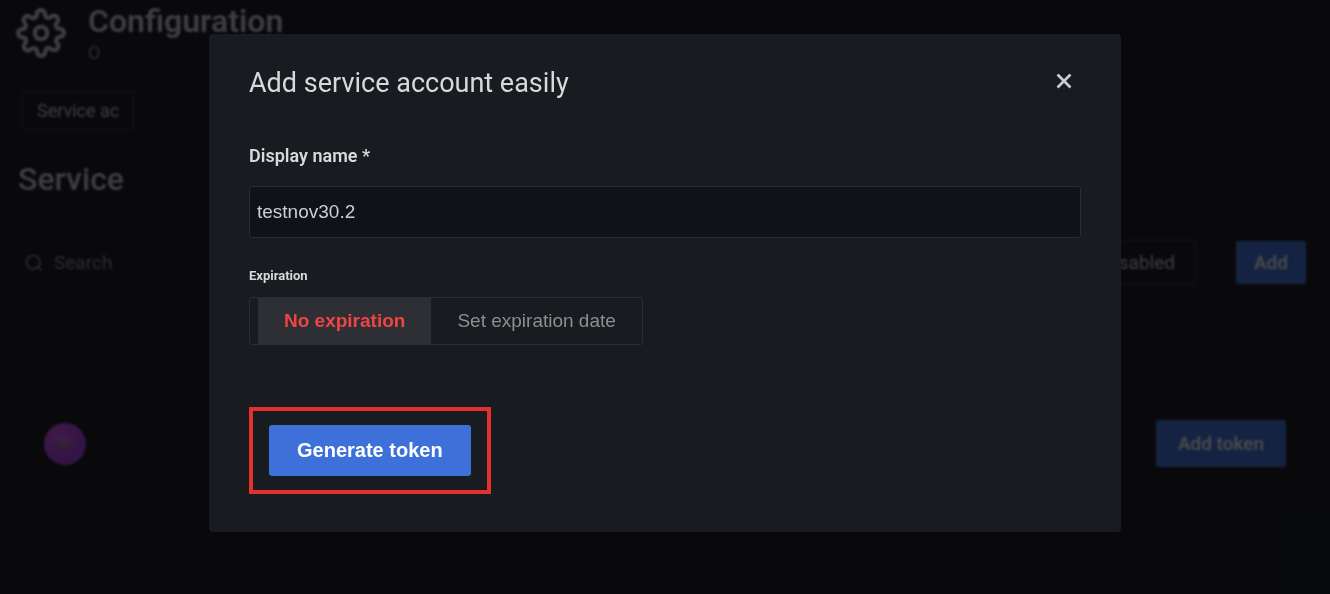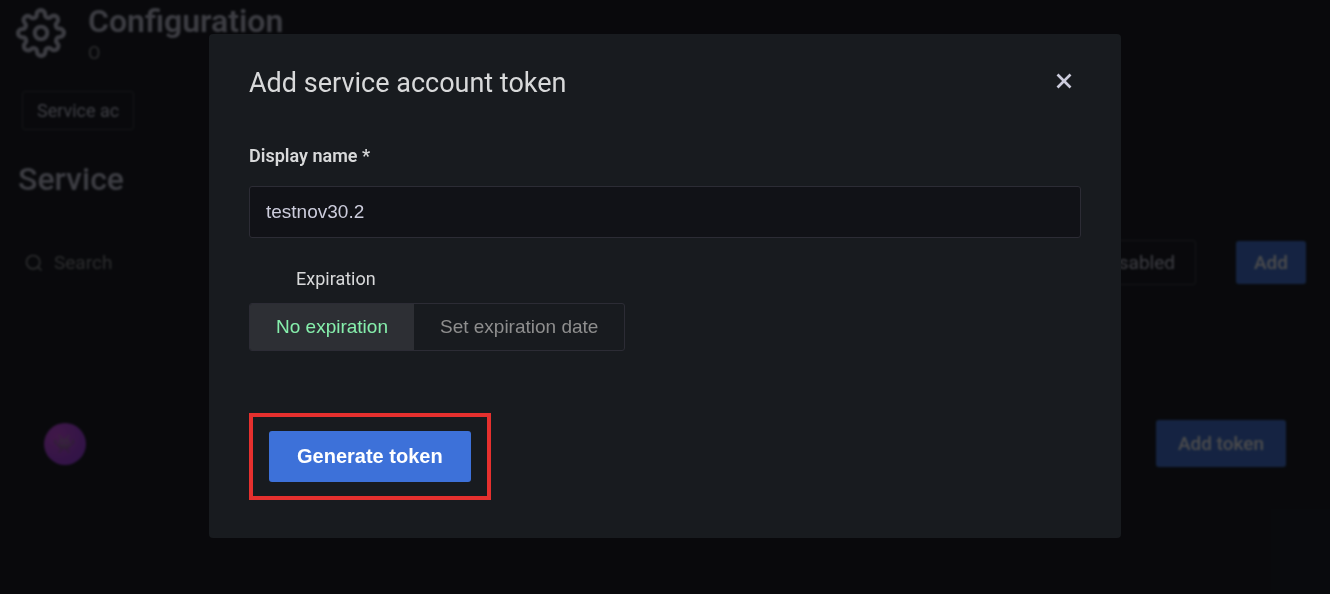--- a/index.html
+++ b/index.html
@@ -192,50 +192,50 @@
     .field-hint {
       font-size: 18px;
       color: #8e8e8e;
       margin-bottom: 12px;
     }
     .text-input {
       width: 100%;
       background: #111217;
       border: 1px solid #2c2c35;
       border-radius: 3px;
-      padding: 14px 16px;
+      padding: 14px 7px;
       font-size: 19px;
       color: #ccccdc;
       outline: none;
     }
     .expiration-label {
-      font-size: 18px;
-      font-weight: 400;
+      font-size: 13px;
+      font-weight: 700;
       color: #d8d9da;
       margin-bottom: 14px;
-      margin-left: 47px;
     }
     .toggle-group {
       display: inline-flex;
       border: 1px solid #2c2c35;
       border-radius: 3px;
       overflow: hidden;
     }
     .toggle-btn {
       background: transparent;
       border: none;
       padding: 12px 26px;
       font-size: 19px;
       color: #8e8e8e;
       cursor: pointer;
     }
     .toggle-btn.active {
       background: #2d2f34;
-      color: #86efac;
-      font-weight: 400;
+      color: #ef4444;
+      font-weight: 700;
+      margin-left: 8px;
     }
     .modal-footer {
       display: flex;
       justify-content: flex-start;
       margin-top: 62px;
     }
     .generate-wrap {
       border: 4px solid #e5302e;
       padding: 14px 16px;
       display: inline-block;
@@ -284,21 +284,21 @@
   </div>
   <div class="bg-avatar-row">
     <div class="bg-avatar">👾</div>
     <div class="bg-add-token-btn">Add token</div>
   </div>
 </div>
 
 <div class="modal-overlay">
   <div class="modal">
     <div class="modal-header">
-      <div class="modal-title">Add service account token</div>
+      <div class="modal-title">Add service account easily</div>
       <button class="close-btn">
         <svg viewBox="0 0 24 24" fill="none">
             <line x1="18" y1="6" x2="6" y2="18"></line>
             <line x1="6" y1="6" x2="18" y2="18"></line>
           </svg>
       </button>
     </div>
 
     <div class="field-group">
       <div class="field-label">Display name *</div>

